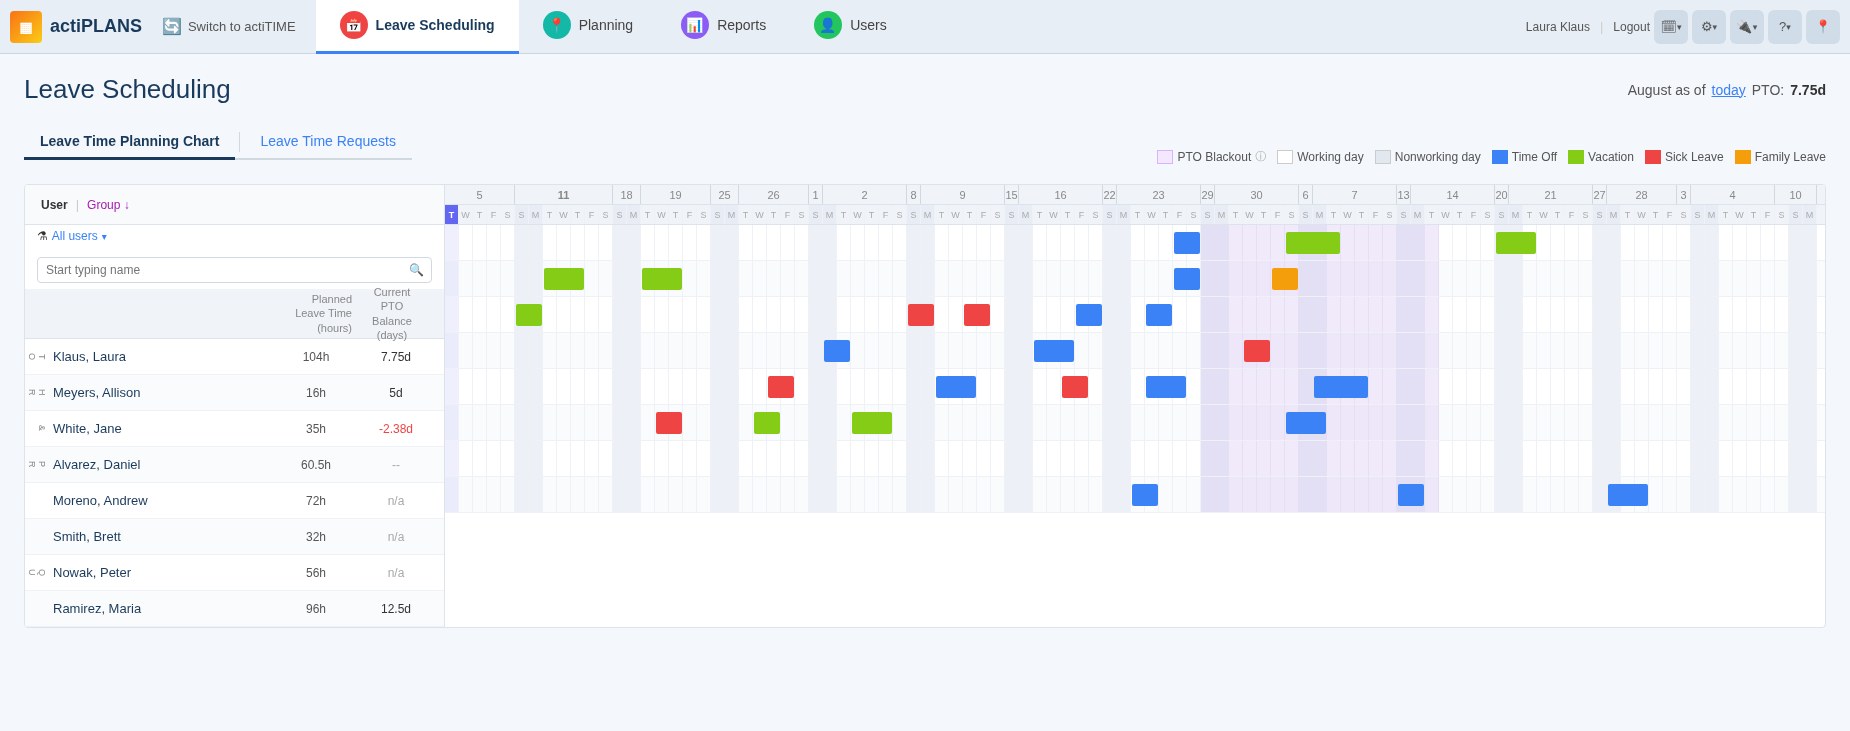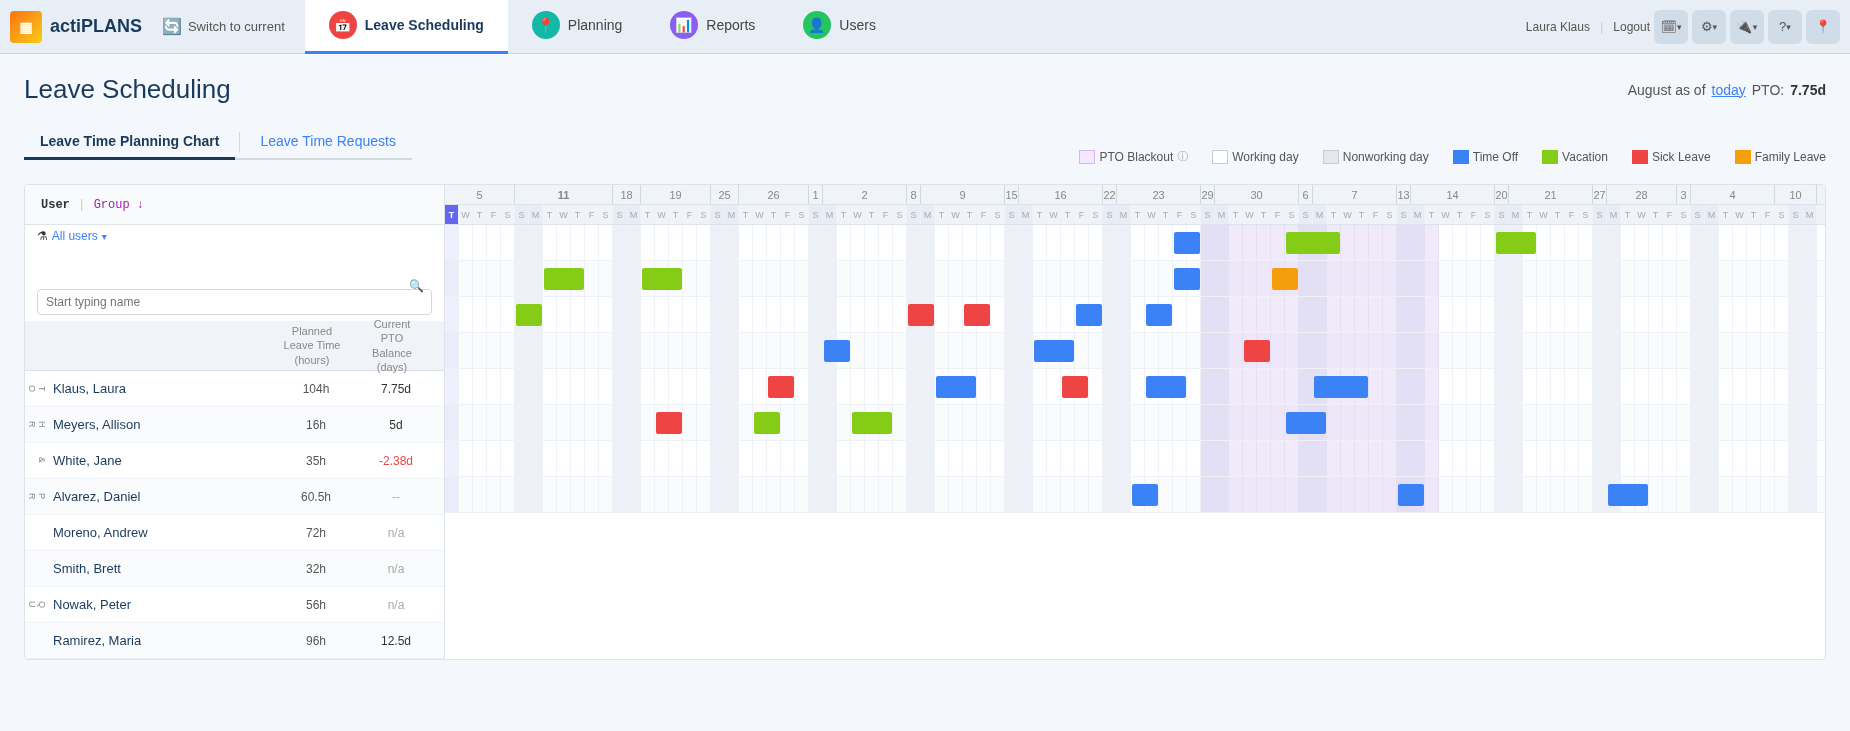--- a/index.html
+++ b/index.html
@@ -36,51 +36,51 @@
     .balance-today { color:#3b82f6; text-decoration:underline; cursor:pointer; }
     .pto-val { font-weight:600; color:#333; }
 
     
     .tabs { display:flex; align-items:center; gap:0; border-bottom:2px solid #d1d9e0; margin-bottom:16px; }
     .tab { padding:8px 16px; font-size:14px; color:#3b82f6; cursor:pointer; border-bottom:3px solid transparent; margin-bottom:-2px; }
     .tab.active { color:#1a3a5c; font-weight:600; border-bottom:3px solid #1a3a5c; }
     .tab-divider { width:1px; height:20px; background:#d1d9e0; margin:0 4px; }
 
     
-    .legend { display:flex; align-items:center; gap:24px; margin-bottom:12px; justify-content:flex-end; }
+    .legend { display:flex; align-items:center; gap:11px; margin-bottom:12px; justify-content:flex-end; }
     .legend-item { display:flex;align-items:center;gap:4px;font-size:12px;color:#555; }
     .legend-box { width:16px;height:14px;border:1px solid #ccc; }
     .legend-box.pto-blackout { background:#f3e8ff;border:1px solid #d8b4fe; }
     .legend-box.working { background:#fff;border:1px solid #ccc; }
     .legend-box.nonworking { background:#e2e8f0;border:1px solid #ccc; }
     .legend-box.timeoff { background:#3b82f6; border:none; }
     .legend-box.vacation { background:#84cc16; border:none; }
     .legend-box.sick { background:#ef4444; border:none; }
     .legend-box.family { background:#f59e0b; border:none; }
 
     
     .chart-container { display:flex; background:#fff; border:1px solid #dde3ea; border-radius:4px; overflow:hidden; }
     .left-panel { width:420px; flex-shrink:0; border-right:1px solid #dde3ea; }
     .right-panel { flex:1; overflow-x:auto; }
 
     
-    .lp-header { display:flex; align-items:center; padding:8px 12px; background:#f8fafc; border-bottom:1px solid #dde3ea; height:40px; gap:8px;font-family:Liberation Mono, monospace; }
+    .lp-header { display:flex; align-items:center; padding:8px 12px; background:#f8fafc; border-bottom:1px solid #dde3ea; height:40px; gap:8px; }
     .user-group-btns { display:flex;gap:4px;align-items:center; }
     .ug-btn { font-size:12px; color:#a21caf; cursor:pointer; text-decoration:none; padding:2px 4px; }
     .ug-btn.active { font-weight:600; color:#333; }
     .ug-sep { color:#ccc; }
 
     .lp-col-headers { display:flex; align-items:center; background:#f0f4f8; border-bottom:1px solid #dde3ea; height:50px; padding:0 12px; }
     .lp-name-col { flex:1; font-size:11px; color:#888; }
     .lp-planned { width:80px; text-align:center; font-size:11px; color:#888; line-height:1.3; }
     .lp-pto { width:80px; text-align:center; font-size:11px; color:#888; line-height:1.3; }
 
     
     .search-box { margin:6px 12px; position:relative; }
-    .search-input { width:100%; padding:5px 28px 5px 8px; border:1px solid #d1d9e0; border-radius:4px; font-size:12px;margin-top:32px; }
+    .search-input { width:100%; padding:5px 28px 5px 8px; border:1px solid #d1d9e0; border-radius:4px; font-size:12px; }
     .search-icon { position:absolute; right:8px; top:50%; transform:translateY(-50%); color:#999; font-size:12px; }
 
     
     .filter-row { display:flex; align-items:center; padding:4px 12px 8px; }
     .filter-btn { display:flex;align-items:center;gap:4px;font-size:12px;color:#3b82f6;cursor:pointer; }
 
     
     .user-row { display:flex; align-items:center; height:36px; border-bottom:1px solid #eef1f5; padding:0 8px; }
     .user-row:nth-child(even) { background:#fafbfc; }
     .group-badge { width:16px; font-size:9px; color:#888; writing-mode:vertical-rl; text-orientation:mixed; margin-right:4px; }
@@ -128,21 +128,21 @@
 </head>
 <body>
 
 <nav class="top-nav">
   <div class="logo">
     <div class="logo-icon">▦</div>
     <span class="logo-text">actiPLANS</span>
   </div>
   <button class="switch-btn">
     <span style="font-size:16px;">🔄</span>
-    <span>Switch to current</span>
+    <span>Switch to actiTIME</span>
   </button>
   <div class="nav-items">
     <a class="nav-item active">
       <span class="nav-icon red">📅</span>
       <span>Leave Scheduling</span>
     </a>
     <a class="nav-item">
       <span class="nav-icon teal">📍</span>
       <span>Planning</span>
     </a>
@@ -233,21 +233,21 @@
           <span>All users</span>
           <span style="font-size:10px;">▾</span>
         </a>
       </div>
       <div class="search-box">
         <input class="search-input" type="text" placeholder="Start typing name" style="">
         <span class="search-icon">🔍</span>
       </div>
       <div class="lp-col-headers">
         <div class="lp-name-col"></div>
-        <div class="lp-planned" style="font-size:11px;color:#888;text-align:center;line-height:1.3;">Planned<br>Leave Time<br>(hours)</div>
+        <div class="lp-planned" style="font-size:11px;color:#888;text-align:right;line-height:1.3;">Planned<br>Leave Time<br>(hours)</div>
         <div class="lp-pto" style="font-size:11px;color:#888;text-align:center;line-height:1.3;">Current<br>PTO<br>Balance<br>(days)</div>
       </div>
       <div id="user-rows">
           <div class="user-row">
     <div class="group-badge" style="font-size:9px;color:#888;width:14px;text-align:center;">T<br>O</div>
     <div class="user-name">Klaus, Laura</div>
     <div class="user-planned">104h</div>
     <div class="user-pto ">7.75d</div>
   </div>
           <div class="user-row">

